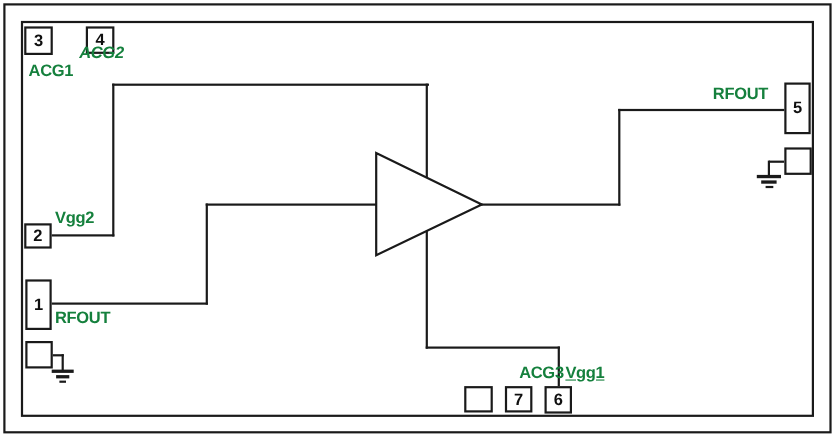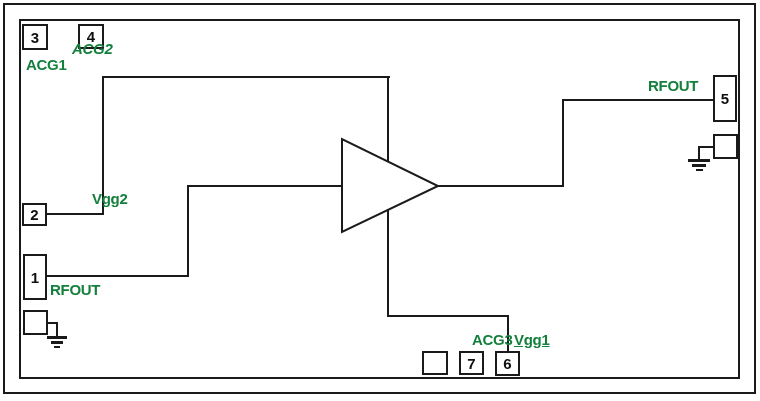--- a/index.html
+++ b/index.html
@@ -71,19 +71,19 @@
   <div class="pad" style="left:78px; top:24px; width:26px; height:25px;">4</div>
   <div class="pad" style="left:22px; top:203px; width:25px; height:23px;">2</div>
   <div class="pad" style="left:23px; top:254px; width:24px; height:46px;">1</div>
   <div class="pad" style="left:713px; top:75px; width:24px; height:47px;">5</div>
   <div class="pad" style="left:422px; top:351px; width:26px; height:24px;"></div>
   <div class="pad" style="left:459px; top:351px; width:25px; height:24px;">7</div>
   <div class="pad" style="left:495px; top:351px; width:25px; height:25px;">6</div>
 
   <div class="lbl" style="left:26px; top:57px;">ACG1</div>
   <div class="lbl" style="left:72px; top:41px;font-style:italic;">ACG2</div>
-  <div class="lbl" style="left:50px; top:191px;margin-left:42px;">Vgg2</div>
+  <div class="lbl" style="left:50px; top:191px;">Vgg2</div>
   <div class="lbl" style="left:50px; top:282px;">RFOUT</div>
   <div class="lbl" style="left:648px; top:78px;">RFOUT</div>
   <div class="lbl" style="left:472px; top:332px;">ACG3</div>
   <div class="lbl" style="left:514px; top:332px;text-decoration:underline;">Vgg1</div>
 
 </div>
 
 </body></html>

